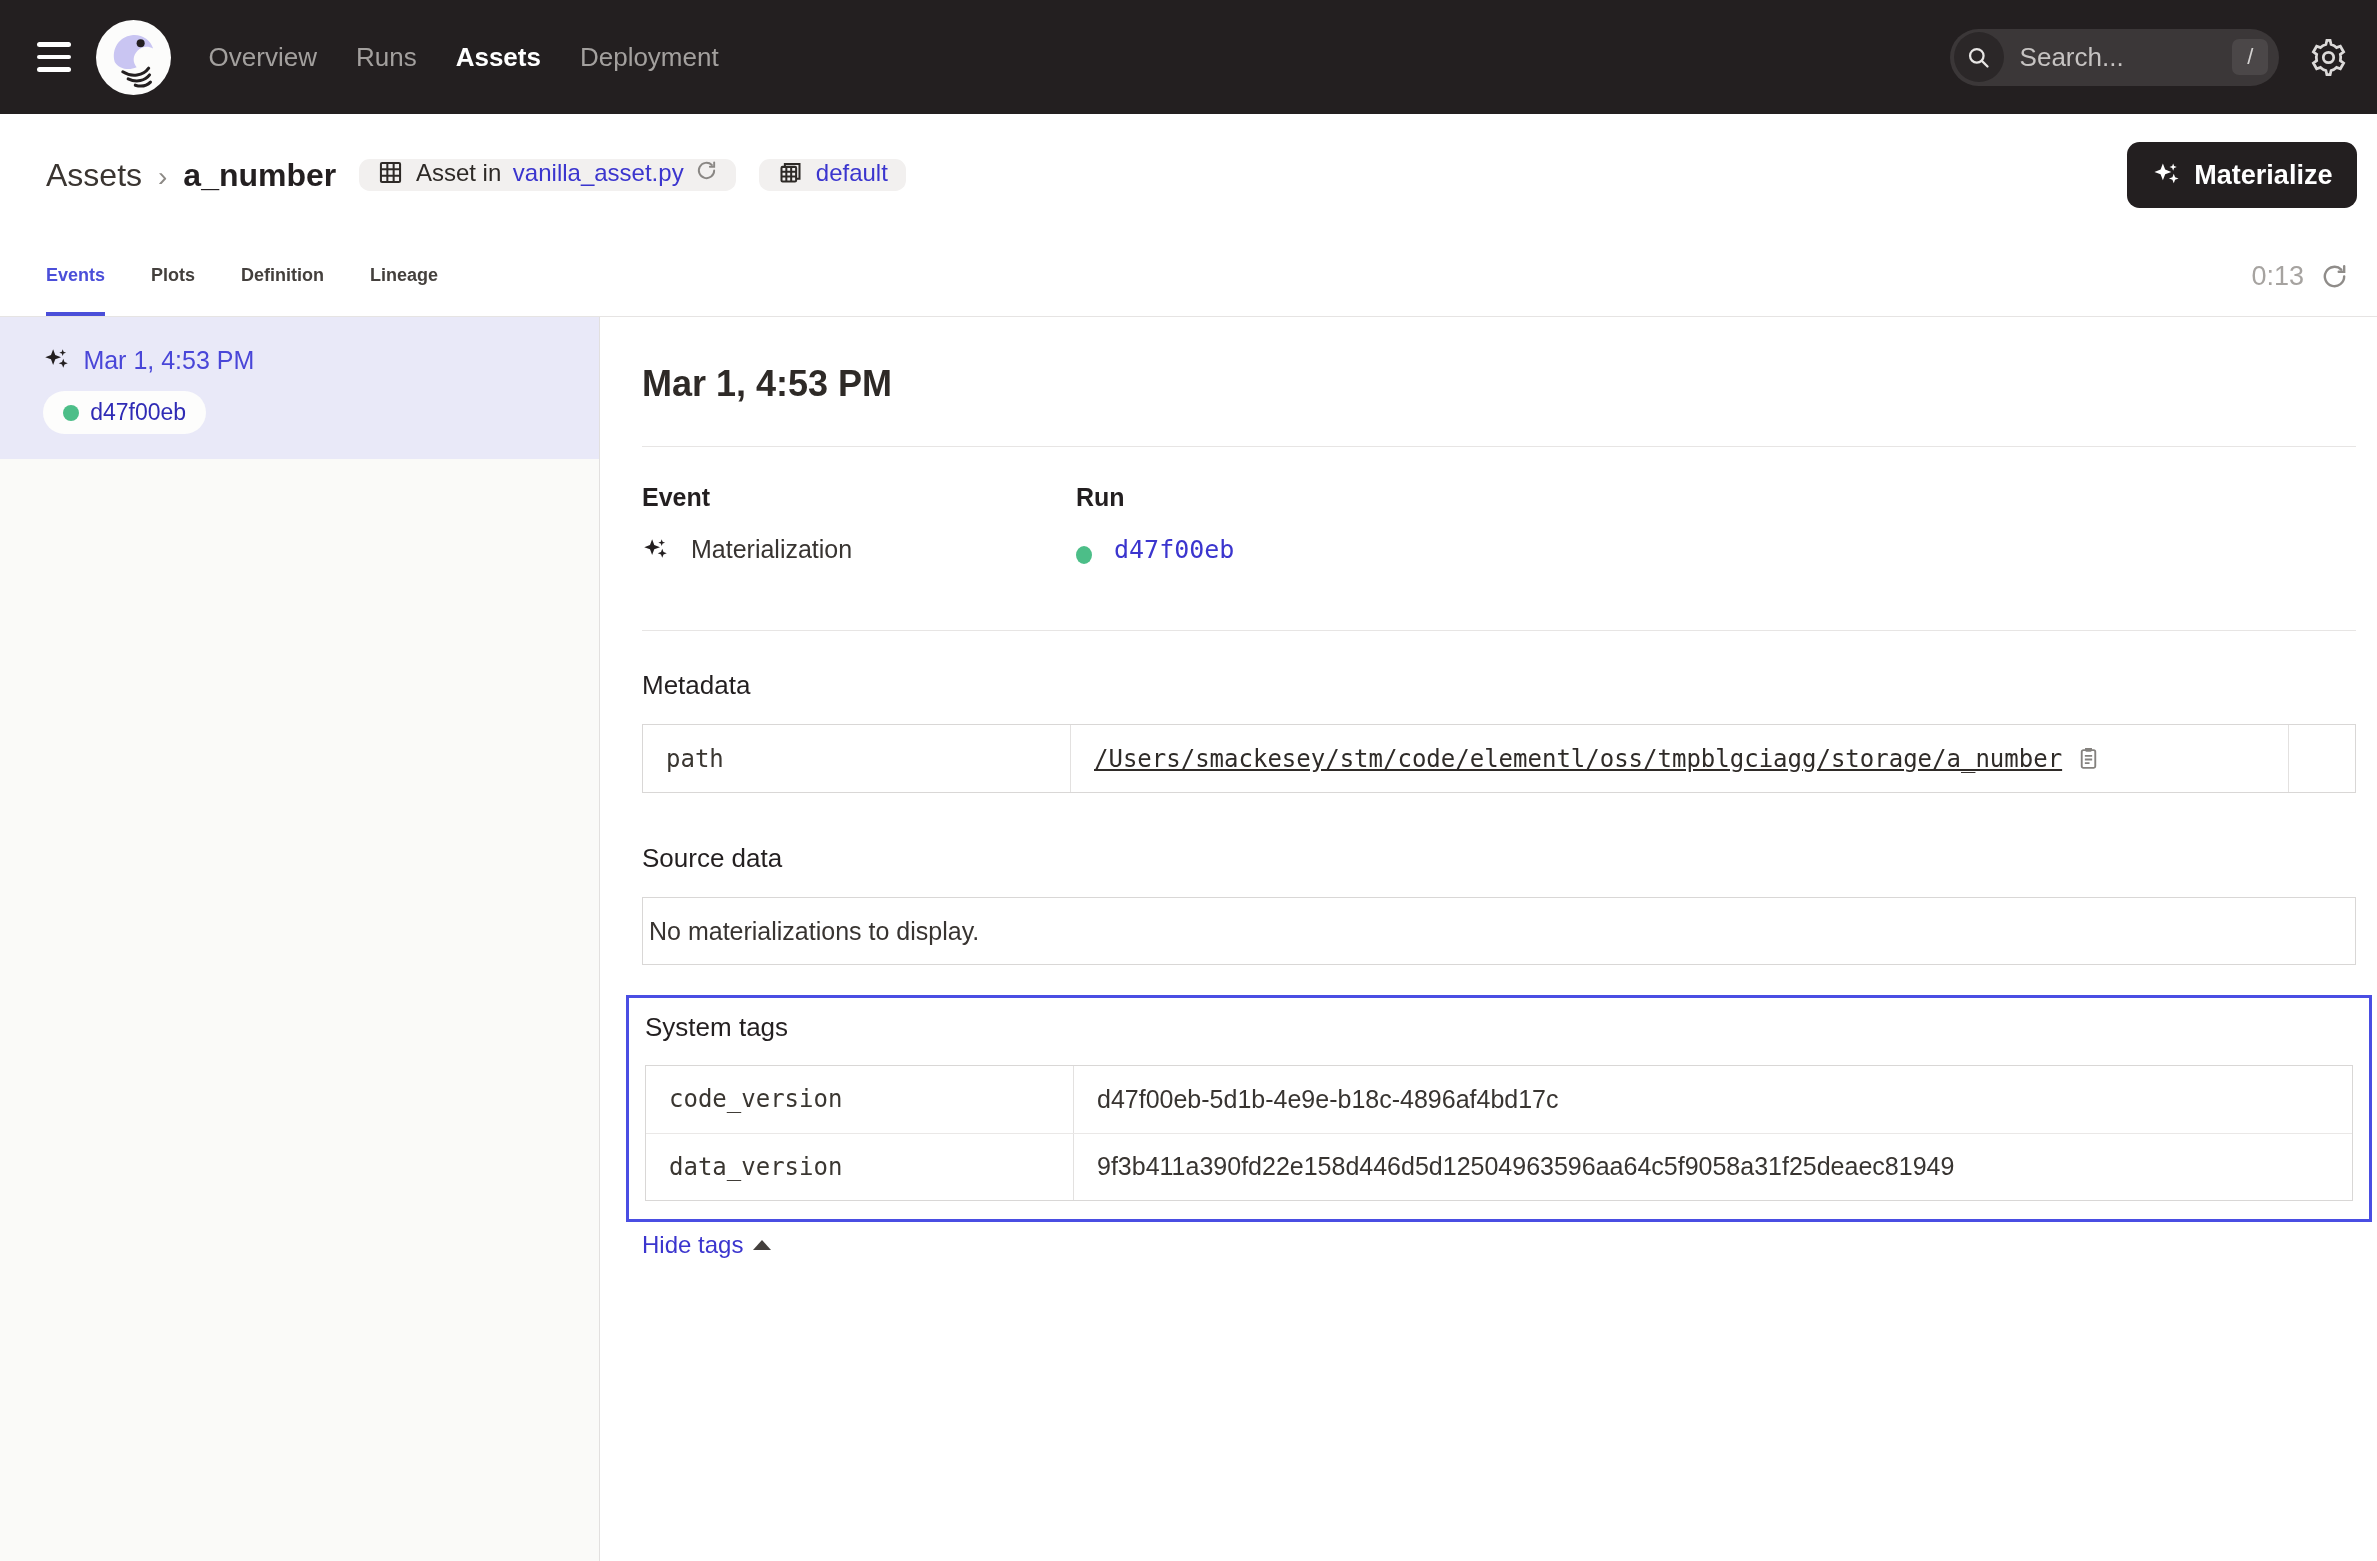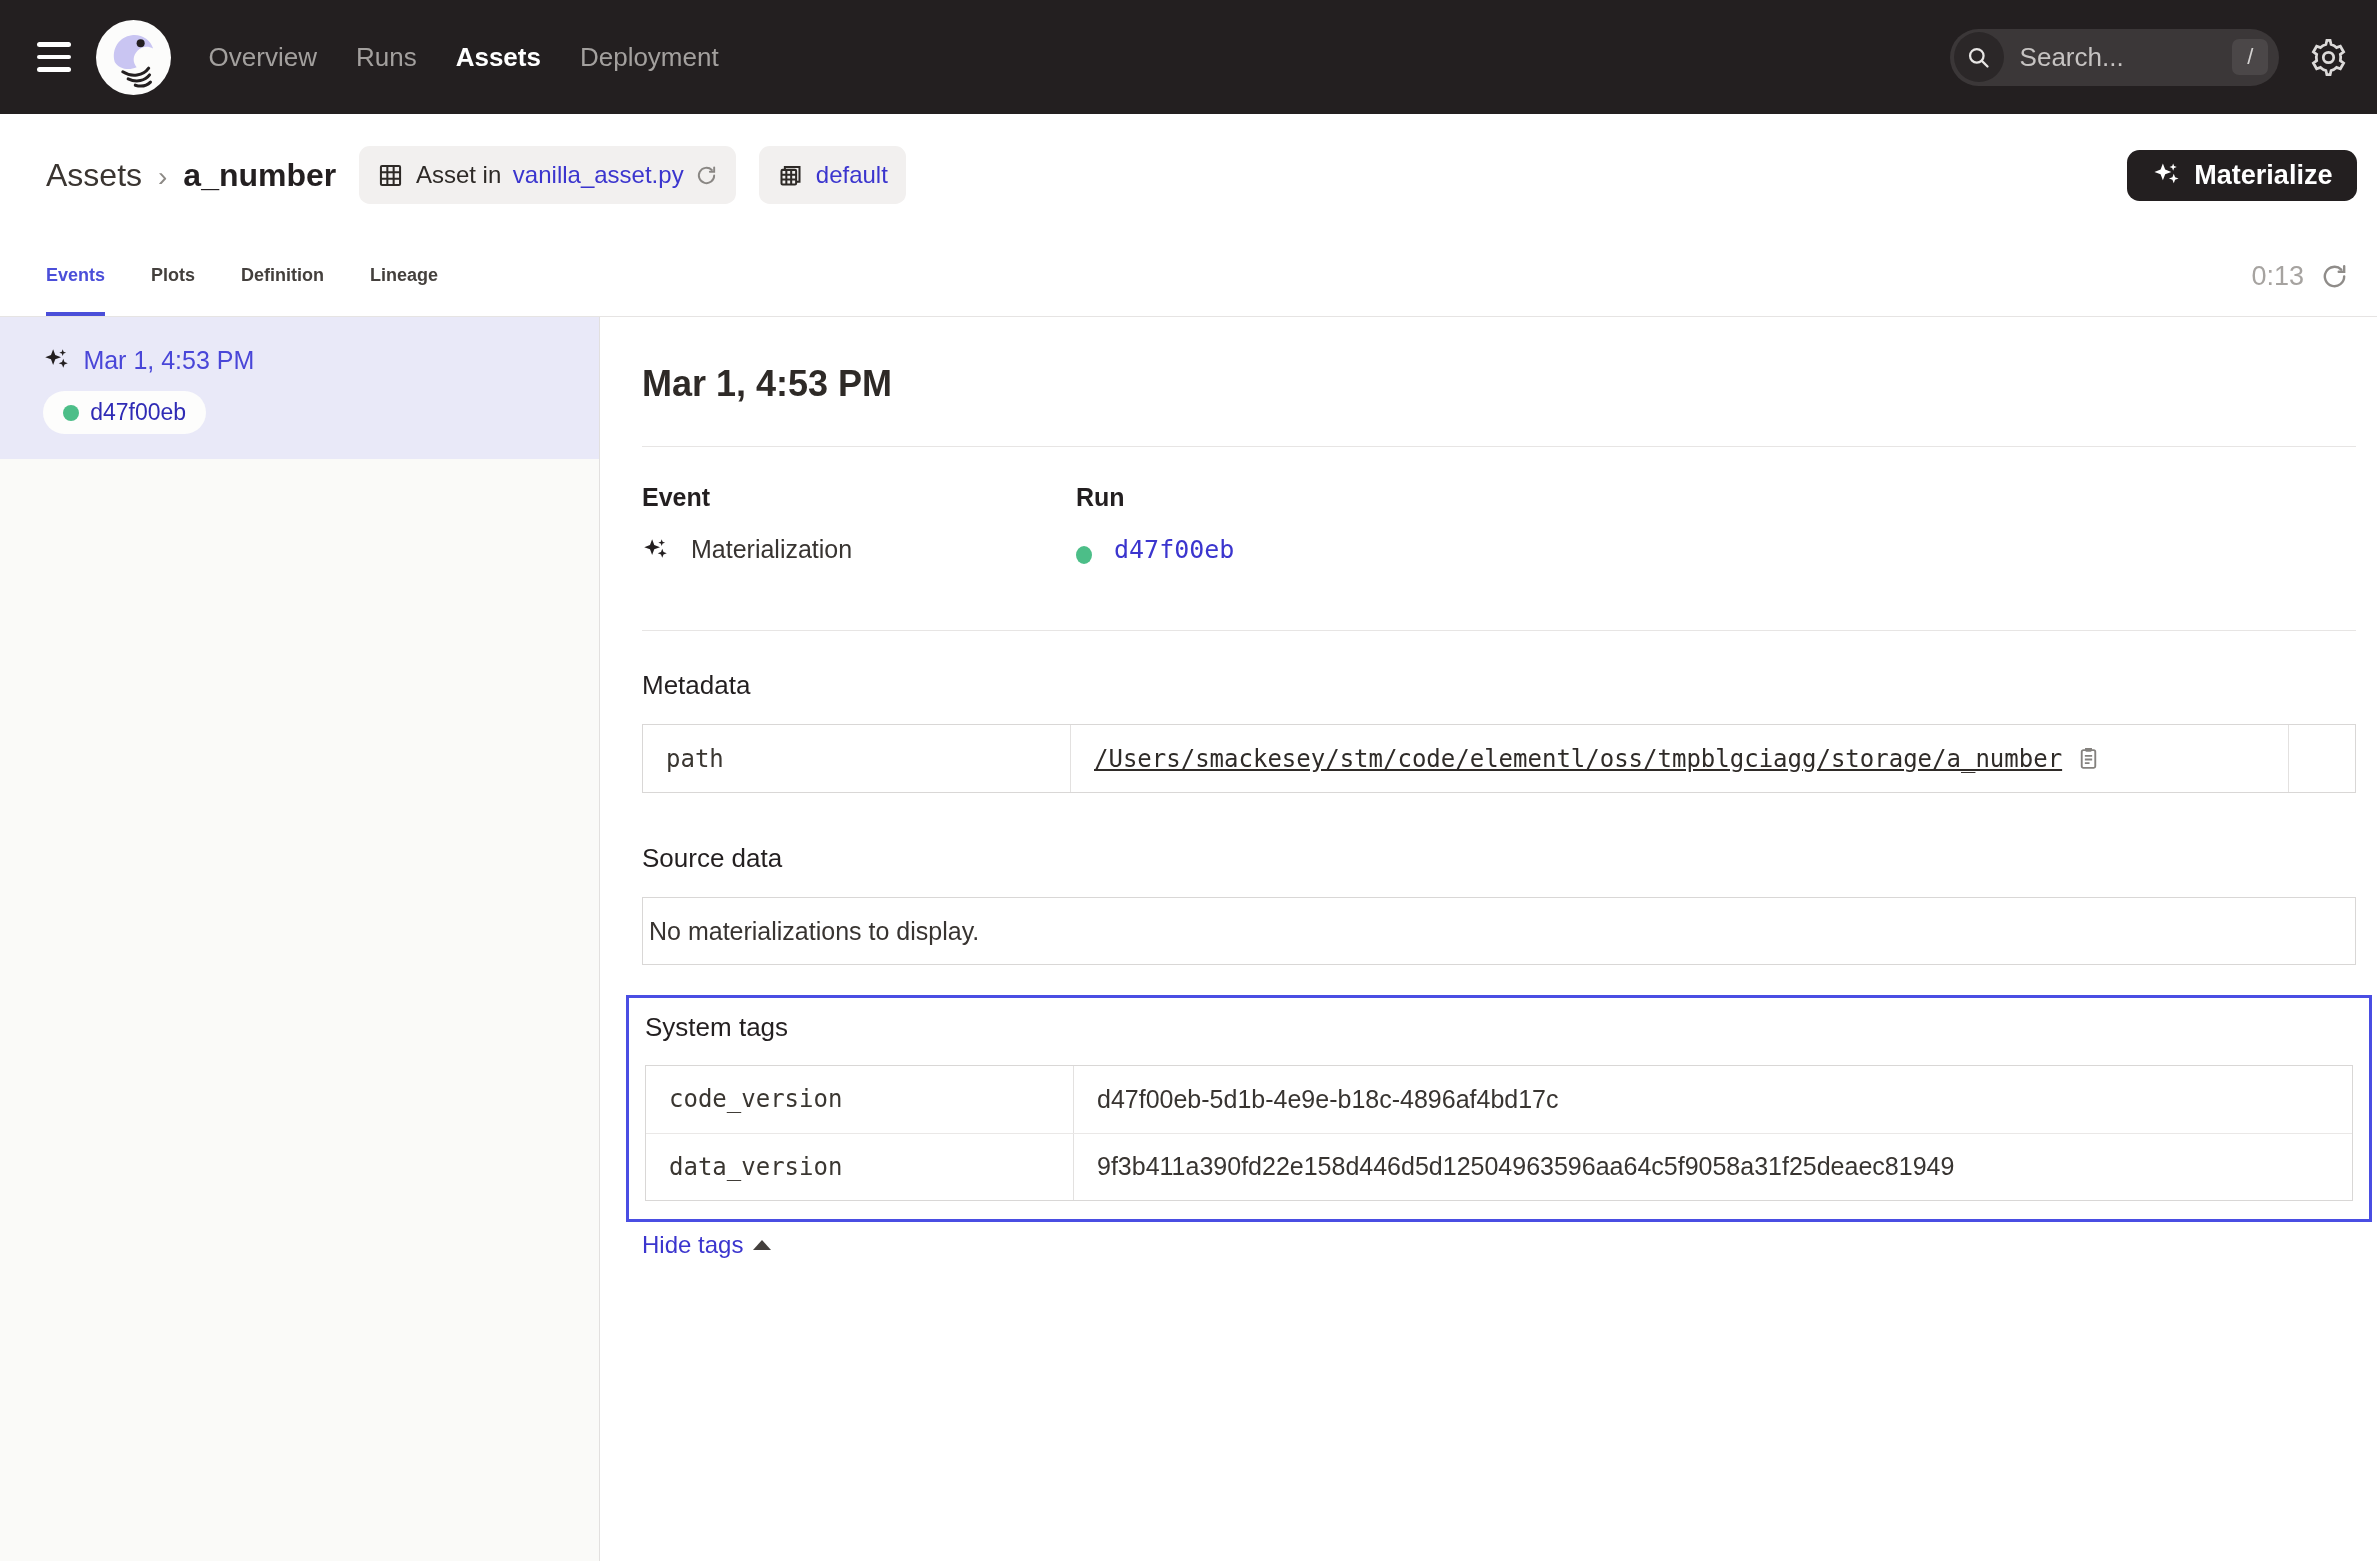--- a/index.html
+++ b/index.html
@@ -37,25 +37,25 @@
   .search input::placeholder{color:#C6C3C2}
   .kbd{width:36px;height:36px;background:#4B4748;border-radius:7.1px;color:#D5D3D2;font-size:22px;display:flex;align-items:center;justify-content:center}
   .gear{width:41px;height:41px;color:#DCDAD9;cursor:pointer;display:flex;align-items:center;justify-content:center}
 
   
   .page-header{flex:0 0 122px;display:flex;align-items:center;gap:23px;padding:0 19.6px 0 46px;background:#fff}
   .breadcrumb{display:flex;align-items:baseline;gap:16px;font-size:32px;color:#3A3531}
   .crumb-root{cursor:pointer;text-decoration:none;color:#3A3531}
   .crumb-sep{color:#8C8985;font-size:28px}
   .crumb-current{font-weight:700;color:#231F20}
-  .badge{background:var(--badge);border-radius:10.7px;height:58px;display:flex;align-items:center;gap:11.6px;padding:0 18px;font-size:24px;color:#2E2A27;cursor:pointer}
+  .badge{background:var(--badge);border-radius:10.7px;height:32px;display:flex;align-items:flex-start;gap:11.6px;padding:0 18px;font-size:24px;color:#2E2A27;cursor:pointer}
   .badge a{color:var(--link);text-decoration:none}
   .badge .icon{display:flex;color:#2E2A27}
   .badge .refresh{color:#8A8784;display:flex}
-  .materialize{margin-left:auto;background:var(--nav-bg);color:#fff;border:none;border-radius:12.5px;height:51px;padding:0 25px;font-size:27px;font-weight:600;display:flex;align-items:center;gap:13.4px;cursor:pointer;font-family:"Liberation Sans",sans-serif}
+  .materialize{margin-left:auto;background:var(--nav-bg);color:#fff;border:none;border-radius:12.5px;height:66px;padding:0 25px;font-size:27px;font-weight:600;display:flex;align-items:center;gap:13.4px;cursor:pointer;font-family:"Liberation Sans",sans-serif}
 
   
   .tabbar{flex:0 0 81px;border-bottom:0.9px solid #E6E4E3;display:flex;justify-content:space-between;padding:0 28px 0 46px}
   .tabs{display:flex;gap:46px}
   .tab{font-size:18px;font-weight:700;color:#44403D;display:flex;align-items:center;border-bottom:4.5px solid transparent;padding-top:2.7px;cursor:pointer;text-decoration:none}
   .tab.active{color:var(--accent);border-bottom-color:var(--accent)}
   .refresh-area{display:flex;align-items:center;gap:16px;color:#A6A3A0;font-size:27px}
   .refresh-area .ricon{color:#8F8C89;display:flex;cursor:pointer}
 
   

